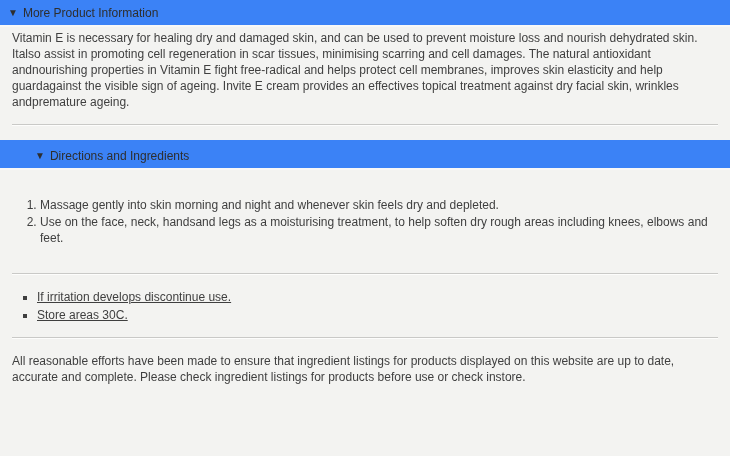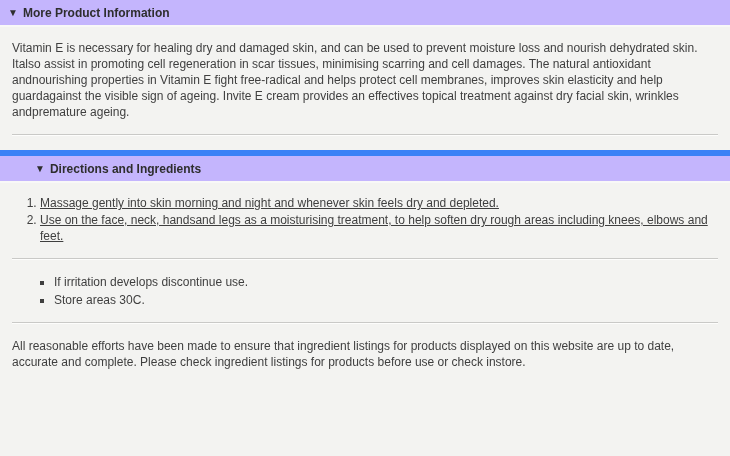--- a/index.html
+++ b/index.html
@@ -11,50 +11,50 @@
   .page {
     width: 730px;
     min-height: 456px;
     box-sizing: border-box;
     background: #f3f3f1;
     color: #3f3f3f;
     font-size: 12px;
     line-height: 16px;
   }
   .section-header {
-    background: #c4b5fd;
+    background: #3b82f6;
     padding: 5px 8px 4px 8px;
-    font-weight: bold;
+    font-weight: normal;
     color: #2e2e2e;
     font-size: 12px;
     line-height: 16px;
     cursor: pointer;
     border-bottom: 2px solid #f8f8f7;
   }
-  .section-header.sep { border-top: 6px solid #3b82f6; padding-left: 35px; }
+  .section-header.sep { border-top: 3px solid #3b82f6; padding-left: 35px; }
   .arrow {
     font-size: 10px;
     margin-right: 5px;
     display: inline-block;
     vertical-align: 1px;
     color: #2e2e2e;
   }
   .section-body { padding: 0 10px; }
-  .section-body p { margin: 13px 2px; }
+  .section-body p { margin: 3px 2px; }
   hr.divider {
     border: none;
     border-top: 1px solid #c9c9c7;
     border-bottom: 1px solid #fdfdfc;
     margin: 14px 2px;
     height: 0;
   }
-  ol.directions-list { margin: 12px 0; padding-left: 30px; text-decoration: underline; }
+  ol.directions-list { margin: 27px 0; padding-left: 30px; }
   ol.directions-list li { margin: 1px 0; }
   ul.warnings-list { margin: 12px 0; padding-left: 27px; list-style: square; }
-  ul.warnings-list li { margin: 2px 17px; }
+  ul.warnings-list li { margin: 2px 0; text-decoration: underline; }
 </style>
 </head>
 <body>
 
 <div class="page">
 
   <div class="section-header">
     <span class="arrow">▼</span><span>More Product Information</span>
   </div>
   <div class="section-body">

